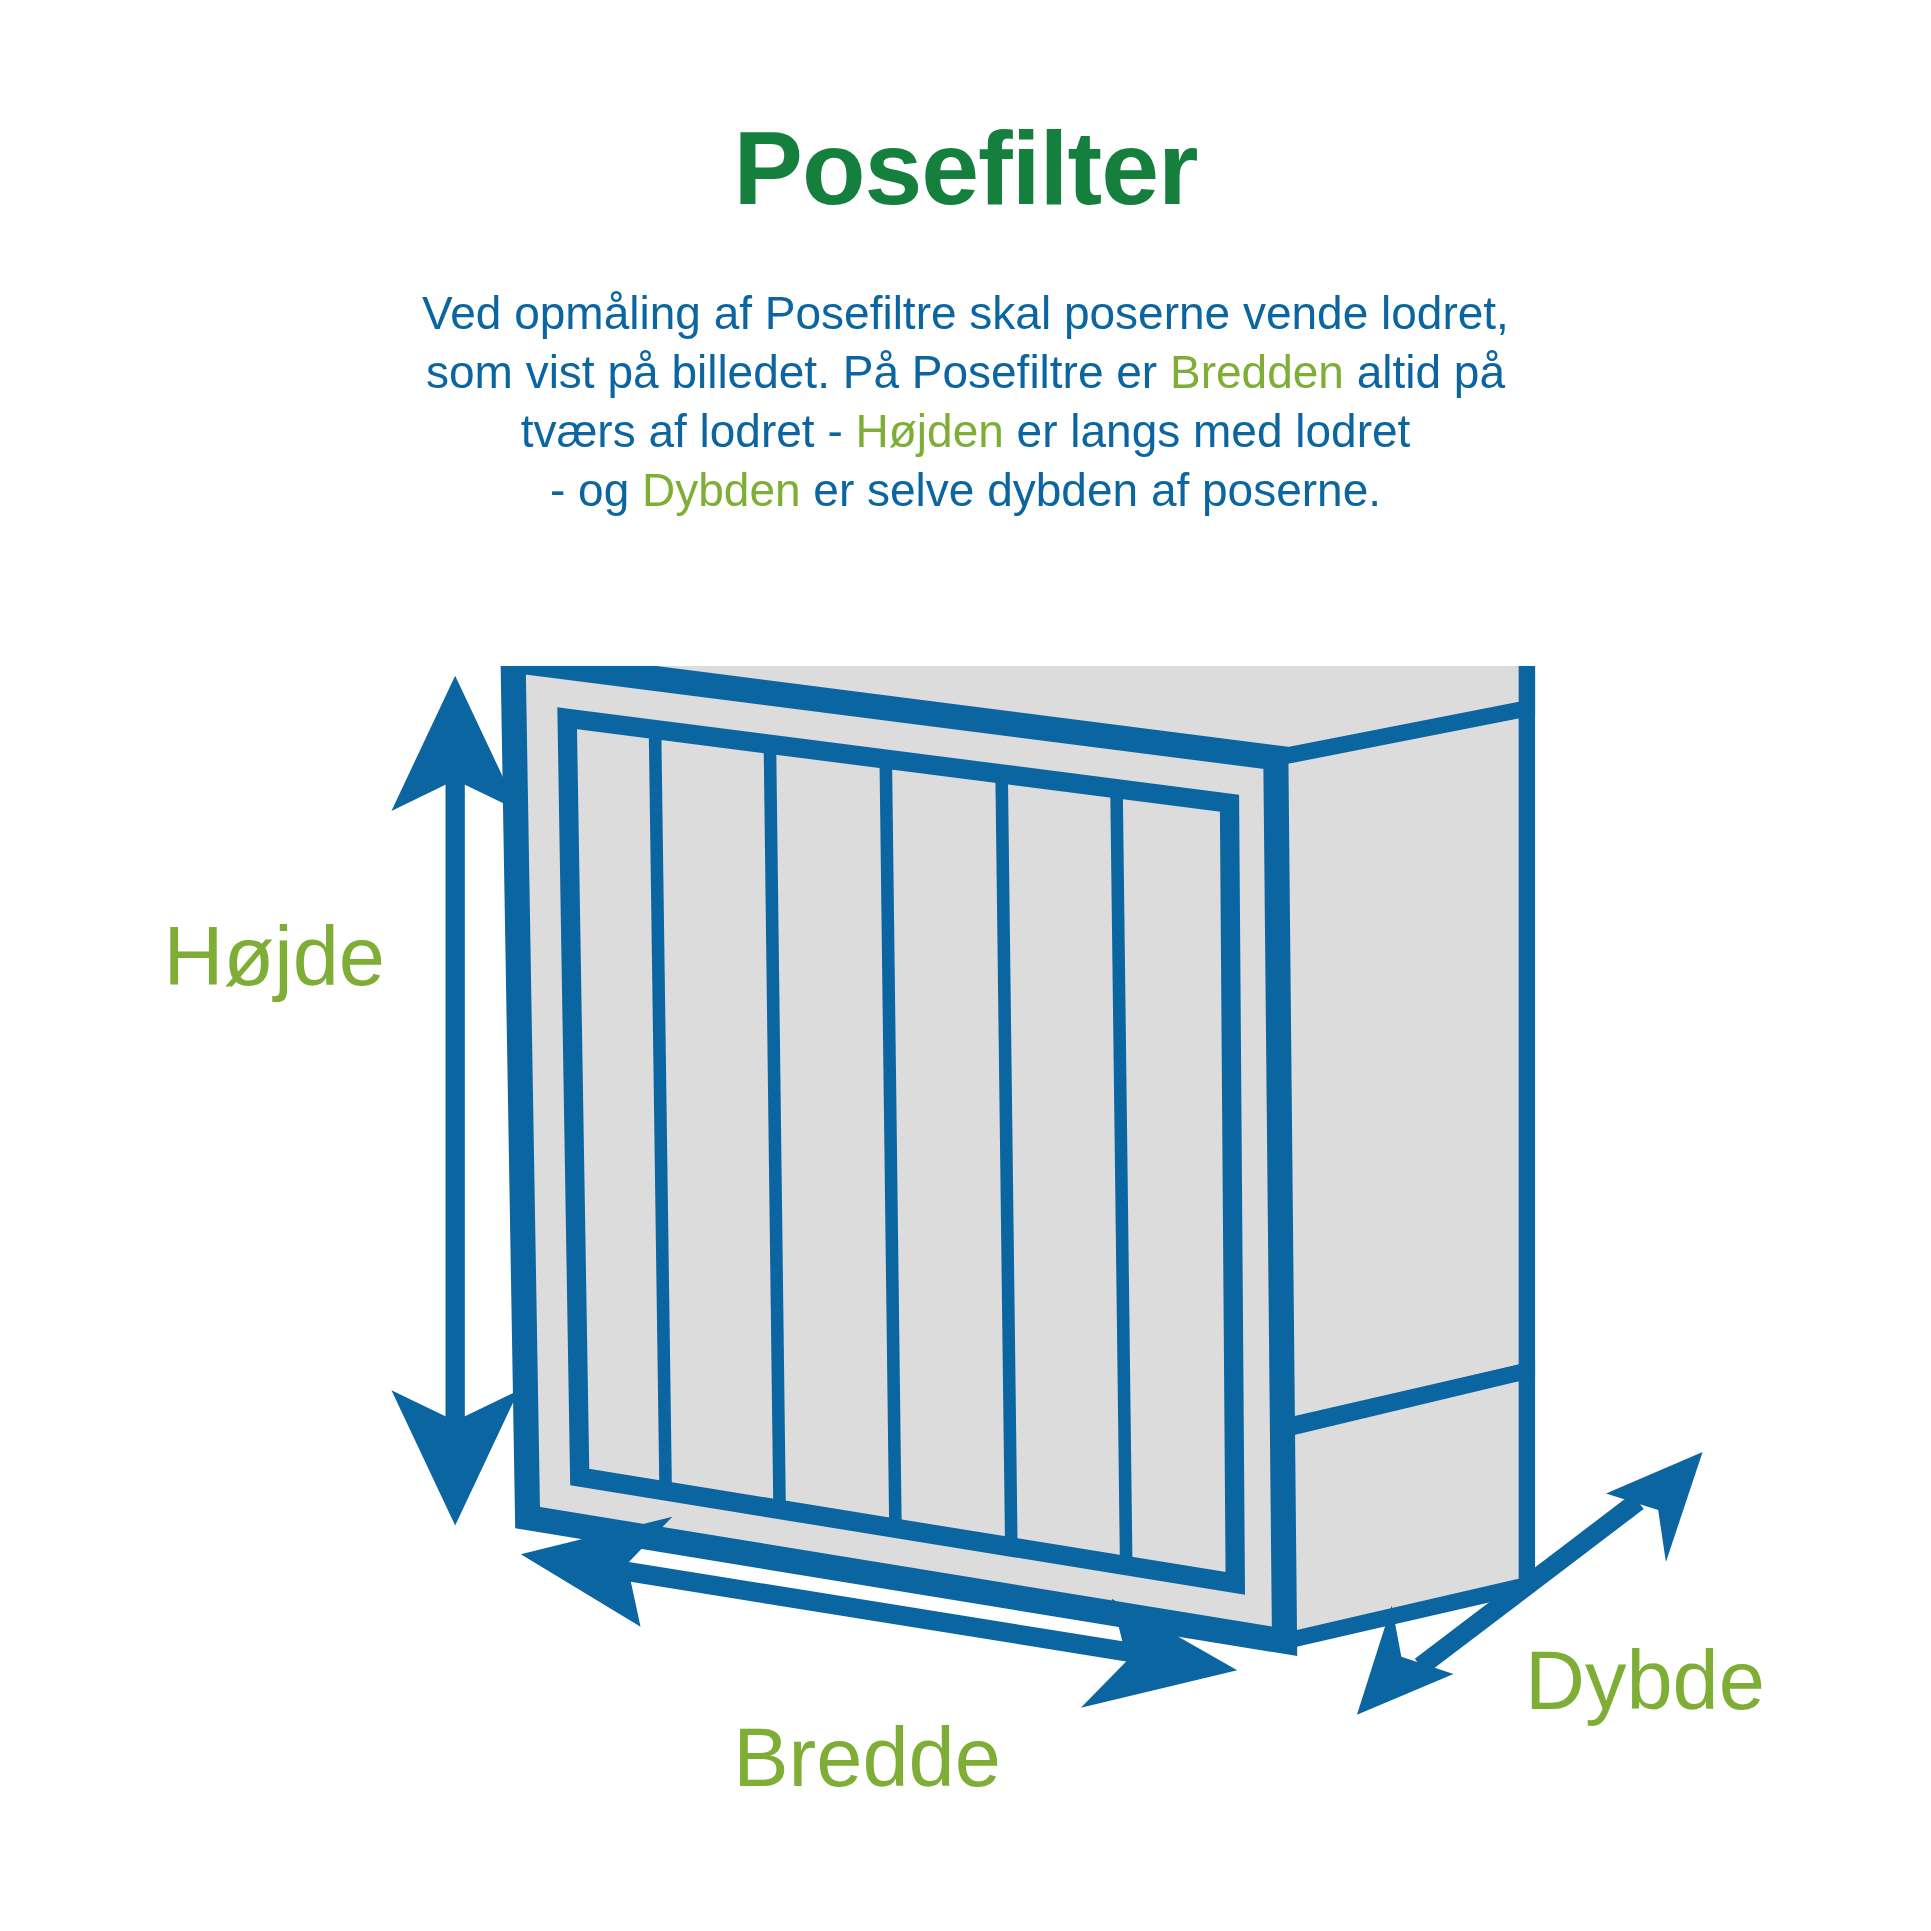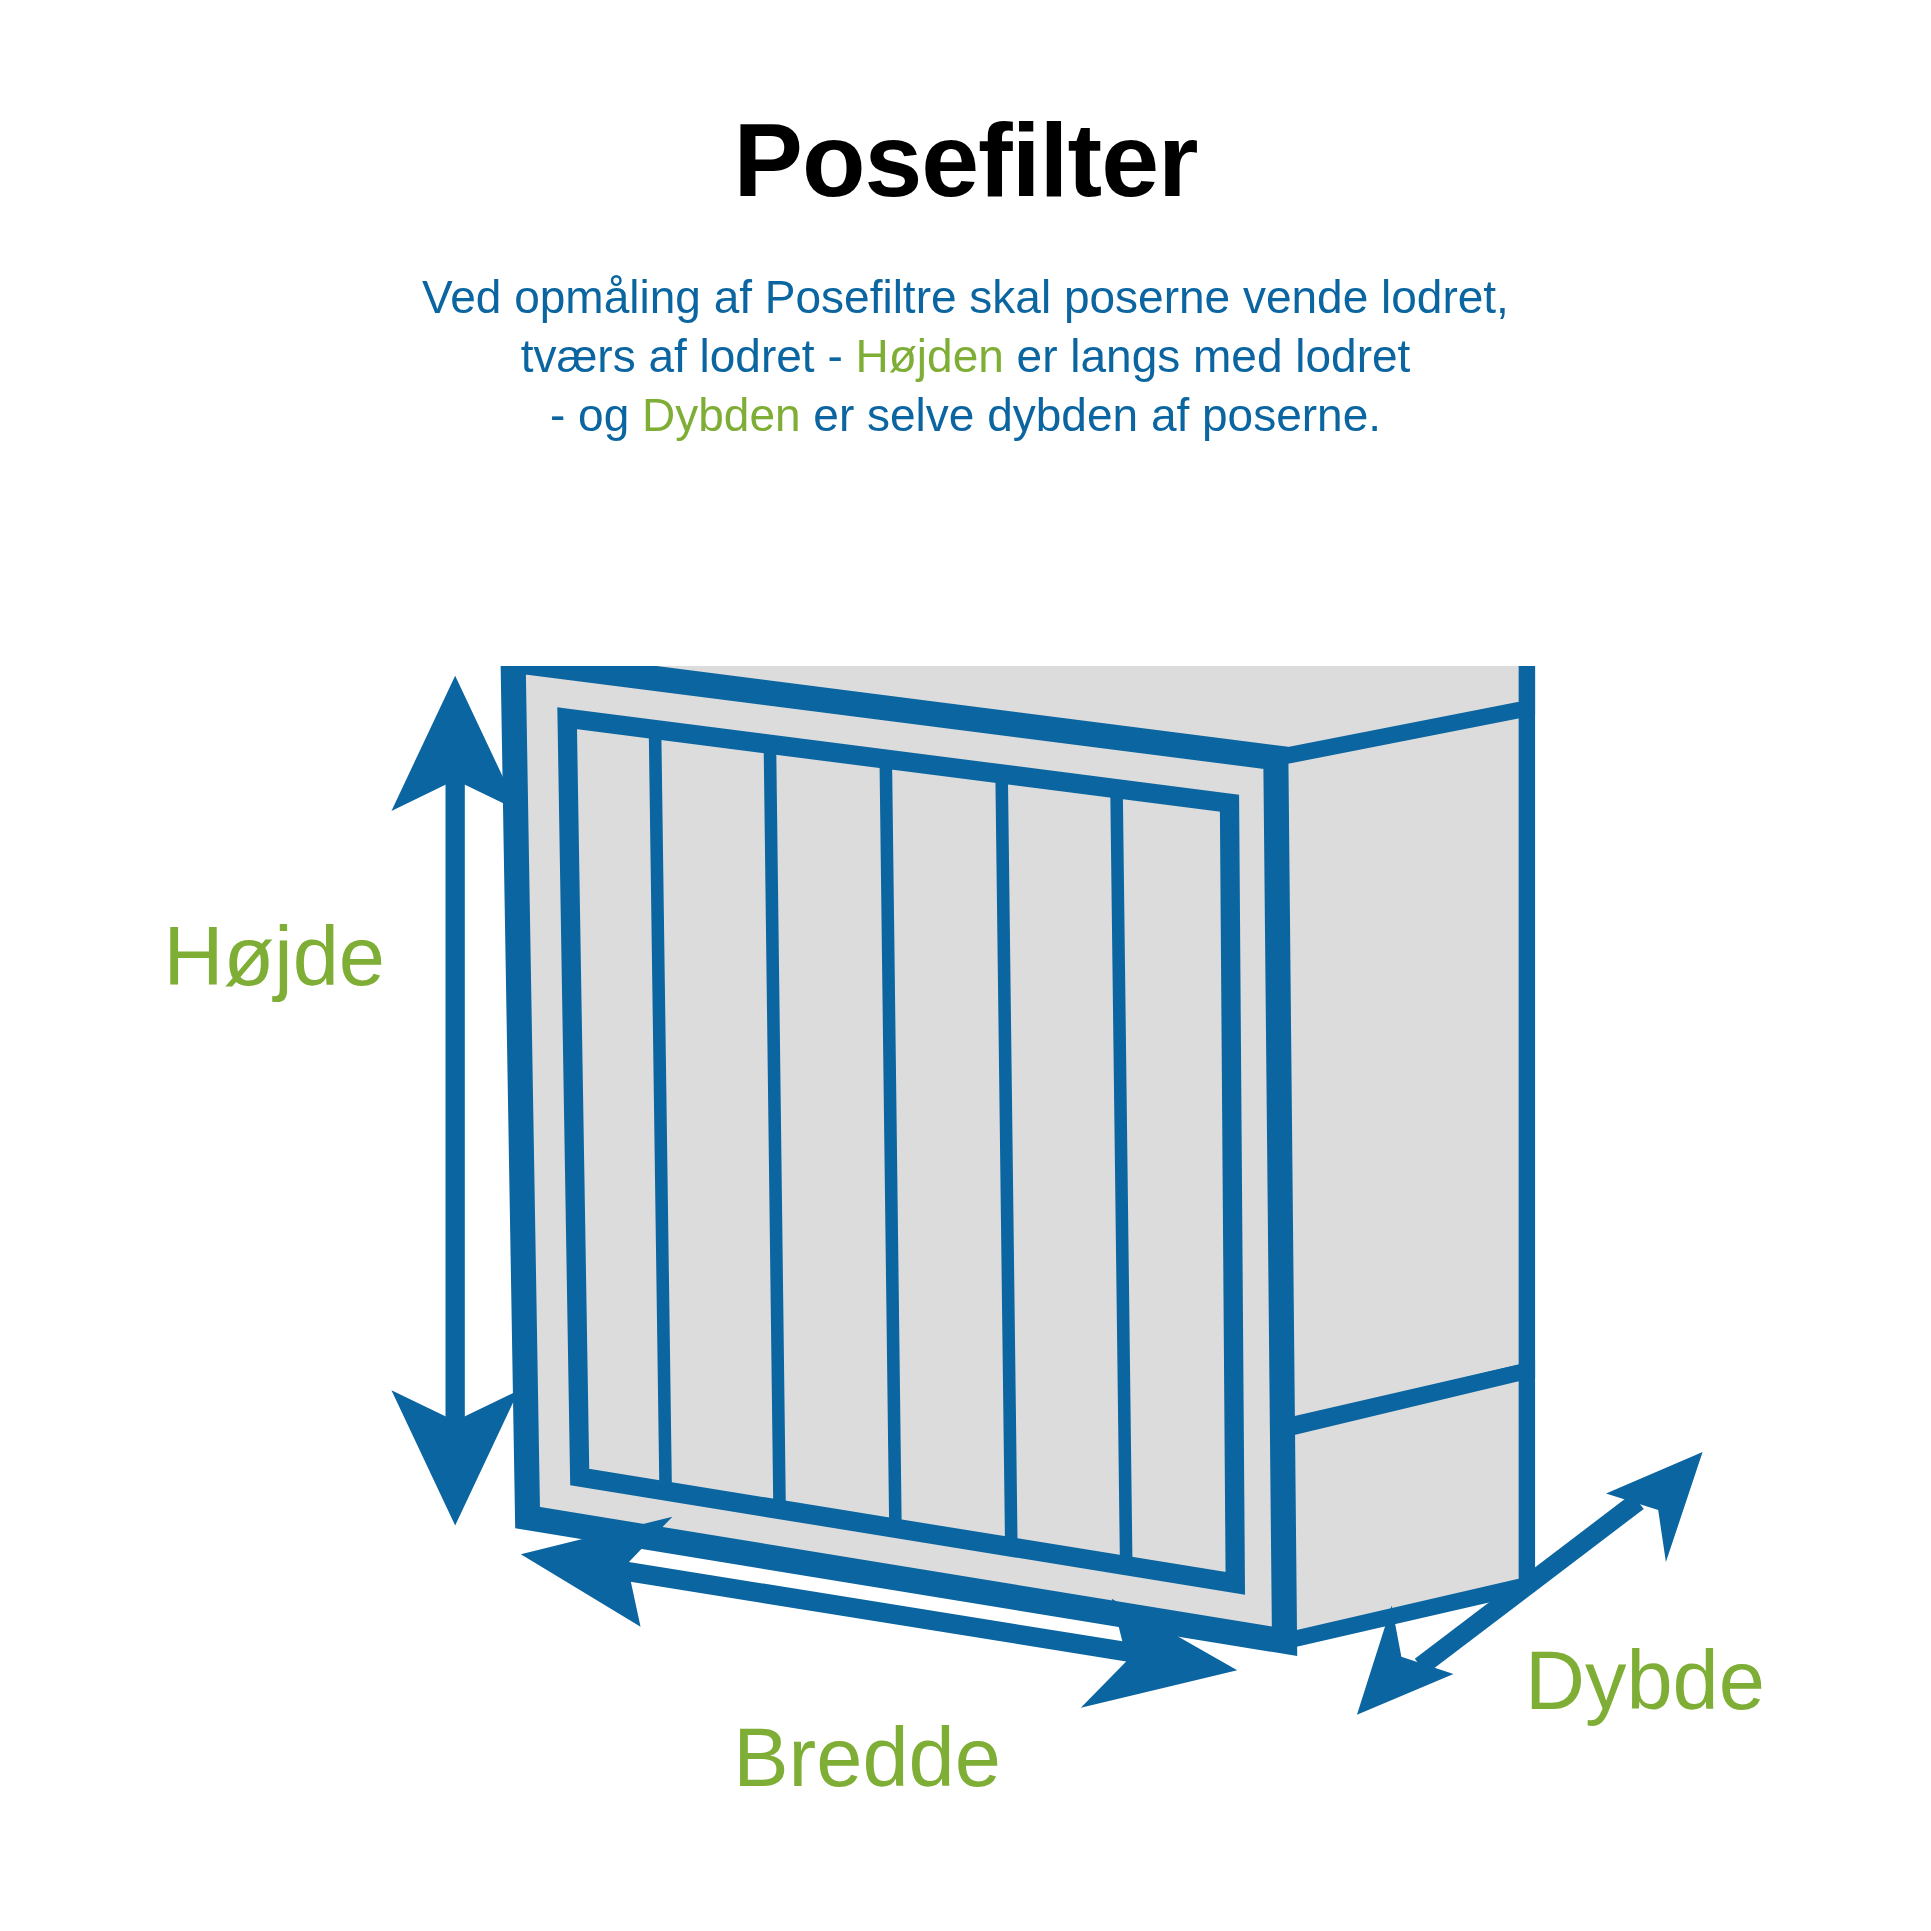--- a/index.html
+++ b/index.html
@@ -22,26 +22,26 @@
 
   
   .header {
     position: absolute;
     top: 0;
     left: 0;
     width: 1931px;
     text-align: center;
   }
   .title {
-    margin: 8px;
+    margin: 16px;
     padding-top: 100px;
     font-size: 104px;
     line-height: 1.0;
     font-weight: bold;
-    color: #000000;
+    color: #15803d;
     letter-spacing: -1px;
     font-family: "Liberation Sans", sans-serif;
   }
   .intro {
     margin: 0 auto;
     padding-top: 48px;
     width: 1815px;
     font-size: 46px;
     line-height: 1.28;
     color: #0B65A0;
@@ -70,20 +70,21 @@
 </head>
 <body>
 
 <div id="page">
 
   <div class="header">
     <h1 class="title">Posefilter</h1>
 
     <div class="intro">
       <span class="ln"><span>Ved opmåling af Posefiltre skal poserne vende lodret,</span></span>
+      <span class="ln"><span>som vist på billedet. På Posefiltre er </span><span class="hl">Bredden</span><span> altid på</span></span>
       <span class="ln"><span>tværs af lodret - </span><span class="hl">Højden</span><span> er langs med lodret</span></span>
       <span class="ln"><span>- og </span><span class="hl">Dybden</span><span> er selve dybden af poserne.</span></span>
     </div>
   </div>
 
   <div class="diagram-wrap">
     <svg class="diagram" viewBox="0 0 2000 1310" xmlns="http://www.w3.org/2000/svg">
 
       <g>
 

